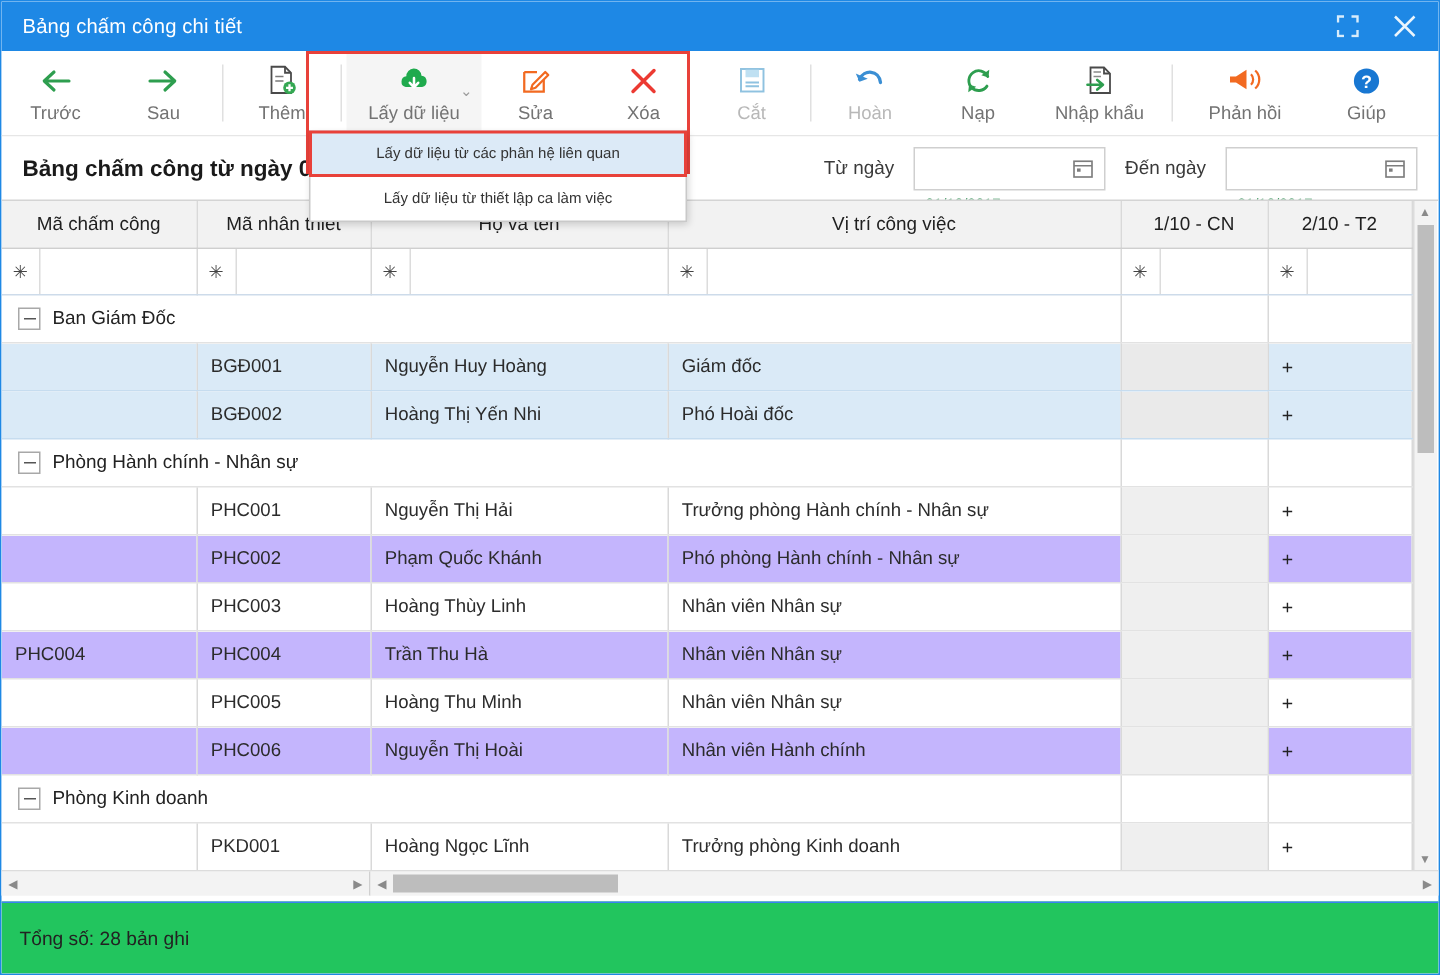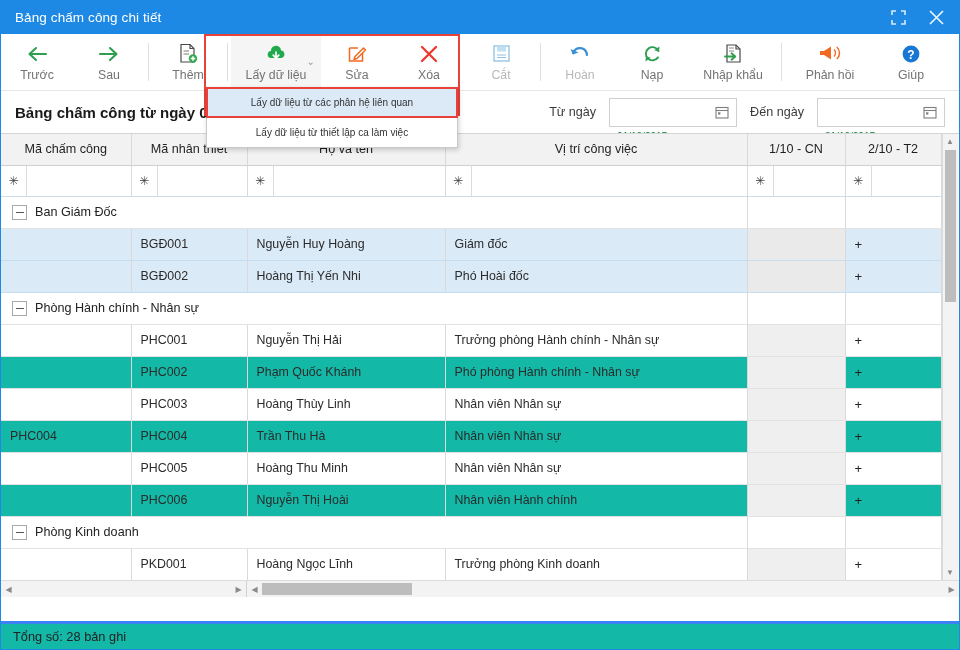--- a/index.html
+++ b/index.html
@@ -229,21 +229,21 @@
     display: flex; align-items: center; justify-content: center;
     cursor: pointer;
     flex: 0 0 auto;
   }
   .expander i {
     display:block; width: 8px; height: 1px; background: #555;
   }
   .grp-label { font-size: 12.6px; color: #222; }
 
   tr.data-row.sel td { background: #daeaf7; border-bottom:1px solid #c6dcef; }
-  tr.data-row.alt td { background: #14b8a6; }
+  tr.data-row.alt td { background: #c4b5fd; }
   tr.data-row td.dimcell { background: #efefef; }
   tr.data-row.sel td.dimcell { background: #eaeaea; }
   td.ctr { text-align: center; }
   .plus { color: #222; font-size: 13px; }
 
   
   .vsb {
     width: 16px;
     background: #f3f3f3;
     border-left: 1px solid #dcdcdc;
@@ -288,23 +288,23 @@
   .hsb .hthumb {
     position: absolute; top: 0; bottom: 0;
     background: #bdbdbd; cursor: pointer;
   }
   .hsb.right .hthumb { left: 0; width: 150px; }
 
   
   .statusbar {
     position: absolute;
     left: 0; right: 0; bottom: 0;
-    height: 28px;
-    background: #14b8a6;
-    border-top: 3px solid #3b82f6;
+    height: 48px;
+    background: #22c55e;
+    border-top: 1px solid #3b82f6;
     display: flex; align-items: center;
     padding: 0 12px;
     font-size: 12.8px;
     color: #222;
   }
 </style>
 </head>
 <body>
 
 <div id="app">

